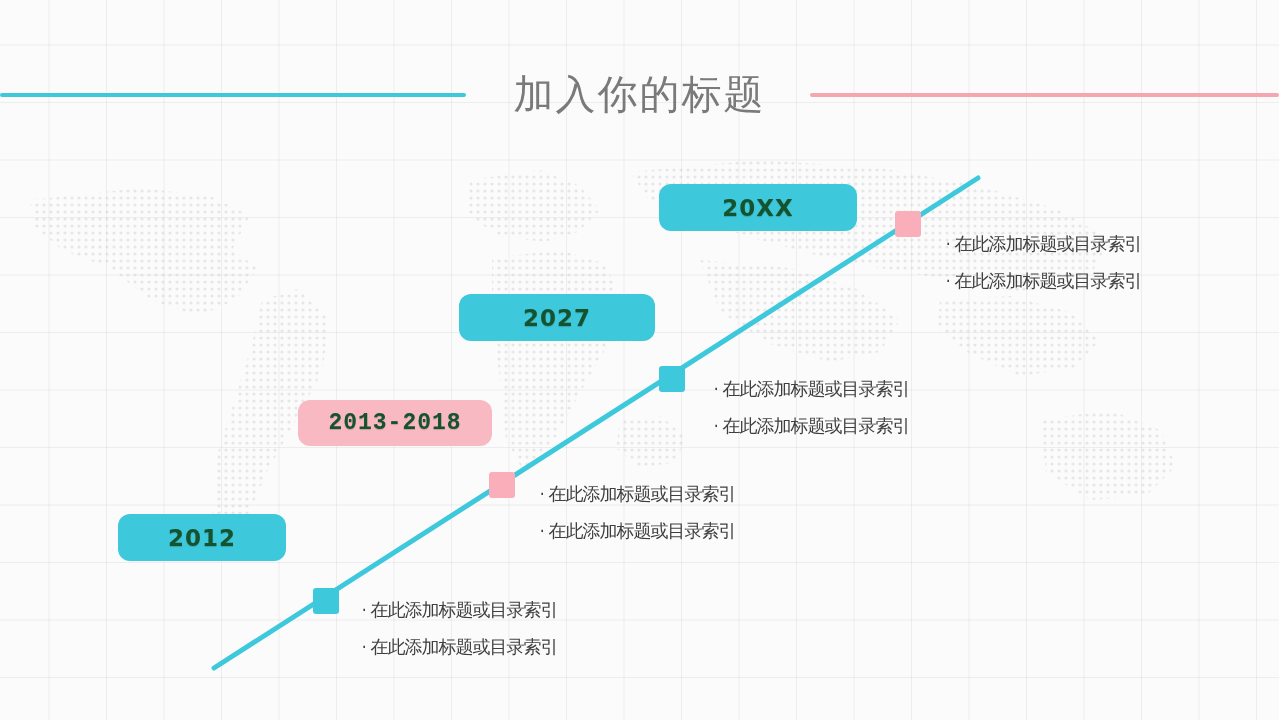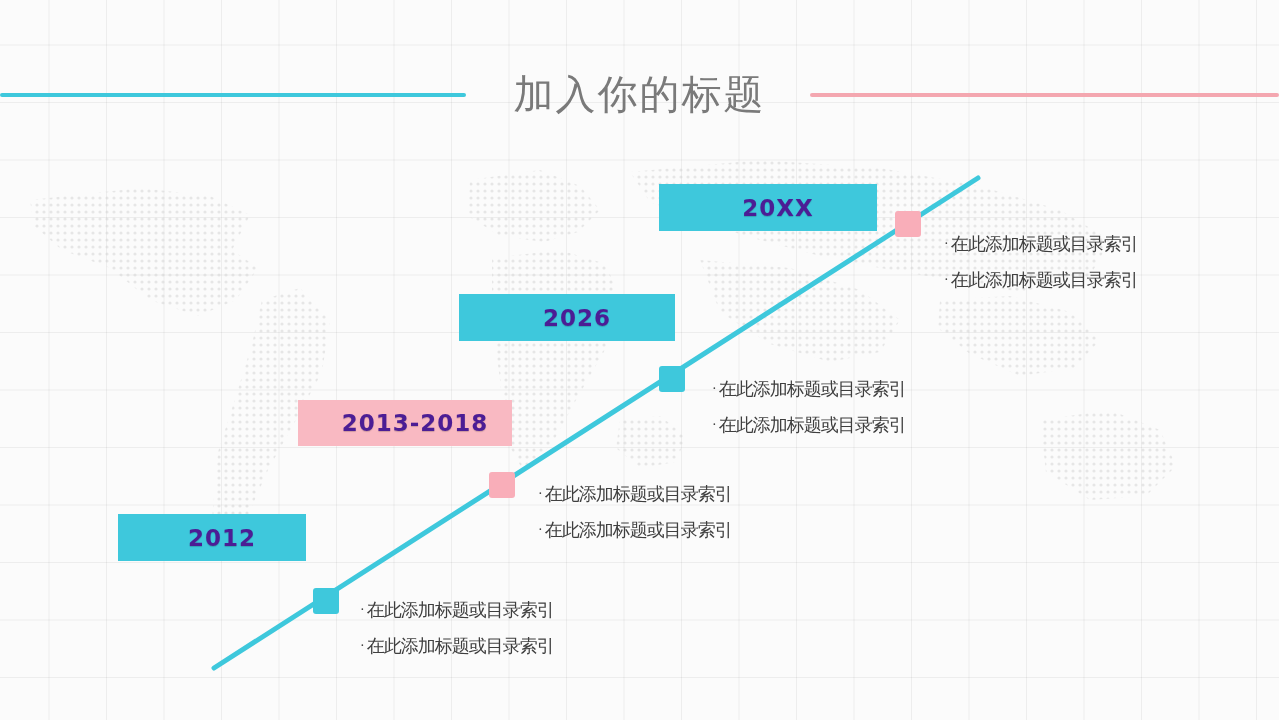--- a/index.html
+++ b/index.html
@@ -75,51 +75,50 @@
   }
   
   #arrow-svg {
     position: absolute;
     left: 0;
     top: 0;
   }
   
   .year-pill {
     position: absolute;
-    border-radius: 0;
-    color: #4c1d95;
+    border-radius: 12px;
+    color: #14532d;
     font-size: 23px;
     font-weight: bold;
     letter-spacing: 1px;
     display: flex;
     align-items: center;
     justify-content: center;
     text-shadow: 0 1px 1px rgba(0,0,0,0.18);
     font-family: "DejaVu Sans", "Liberation Sans", sans-serif;
-    padding-left: 20px;
   }
   .pill-cyan { background: #3ec8dc; }
   .pill-pink { background: #f9b9c2; }
   
   .node-square {
     position: absolute;
     width: 26px;
     height: 26px;
     border-radius: 3px;
   }
   .node-cyan { background: #3ec8dc; }
   .node-pink { background: #f9aeb9; }
   
   .bullets {
     position: absolute;
     font-size: 18px;
     color: #3f3f3f;
     line-height: 36px;
     white-space: nowrap;
-    font-family: Liberation Serif, serif;
+    font-family: Liberation Mono, monospace;
     letter-spacing: -1px;
   }
   .bullets .line {
     display: block;
   }
   .bullets .dot {
     display: inline-block;
     margin-right: 3px;
     font-size: 14px;
     vertical-align: 2px;
@@ -167,35 +166,35 @@
   <div class="node-square node-cyan" style="left:313px; top:588px;"></div>
   <div class="bullets" style="left:360px; top:592px;">
     <span class="line">
       <span class="dot">·</span><span>在此添加标题或目录索引</span>
     </span>
     <span class="line">
       <span class="dot">·</span><span>在此添加标题或目录索引</span>
     </span>
   </div>
 
-  <div class="year-pill pill-pink" style="left:298px; top:400px; width:194px; height:46px;">
+  <div class="year-pill pill-pink" style="left:298px; top:400px; width:194px; height:46px;font-family:Liberation Mono, monospace;">
     <span>2013-2018</span>
   </div>
   <div class="node-square node-pink" style="left:489px; top:472px;"></div>
   <div class="bullets" style="left:538px; top:476px;">
     <span class="line">
       <span class="dot">·</span><span>在此添加标题或目录索引</span>
     </span>
     <span class="line">
       <span class="dot">·</span><span>在此添加标题或目录索引</span>
     </span>
   </div>
 
   <div class="year-pill pill-cyan" style="left:459px; top:294px; width:196px; height:47px;">
-    <span>2026</span>
+    <span>2027</span>
   </div>
   <div class="node-square node-cyan" style="left:659px; top:366px;"></div>
   <div class="bullets" style="left:712px; top:371px;">
     <span class="line">
       <span class="dot">·</span><span>在此添加标题或目录索引</span>
     </span>
     <span class="line">
       <span class="dot">·</span><span>在此添加标题或目录索引</span>
     </span>
   </div>

